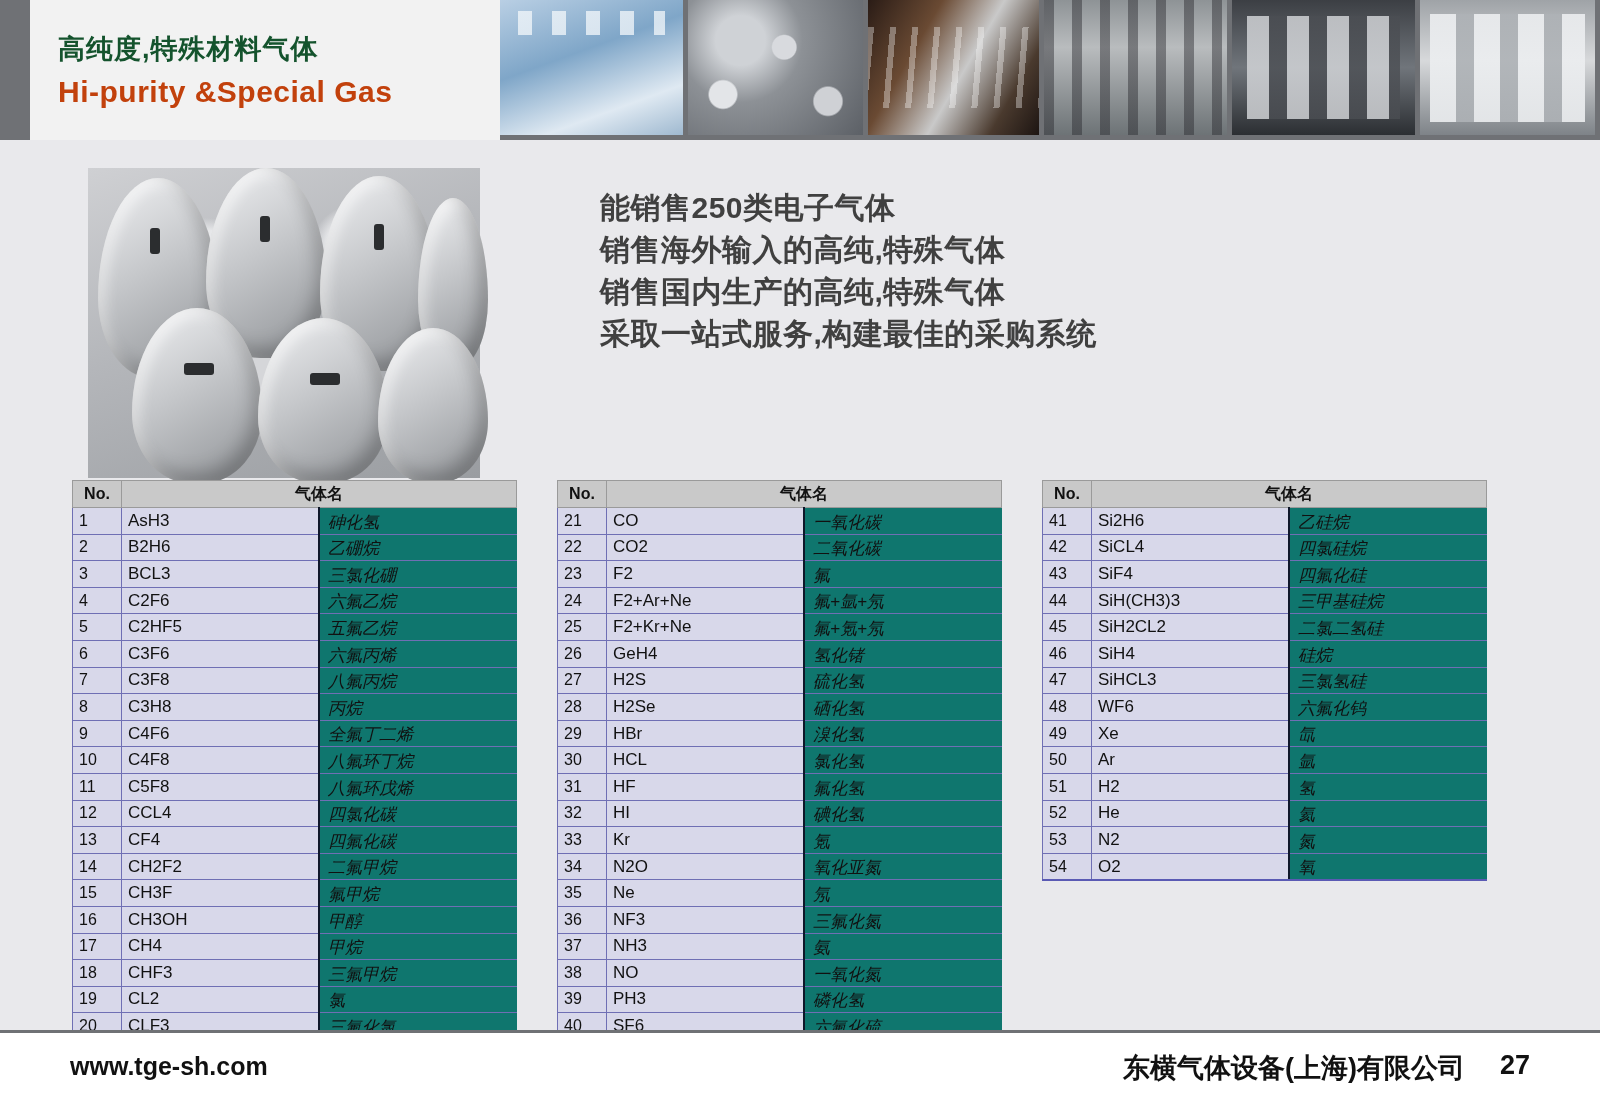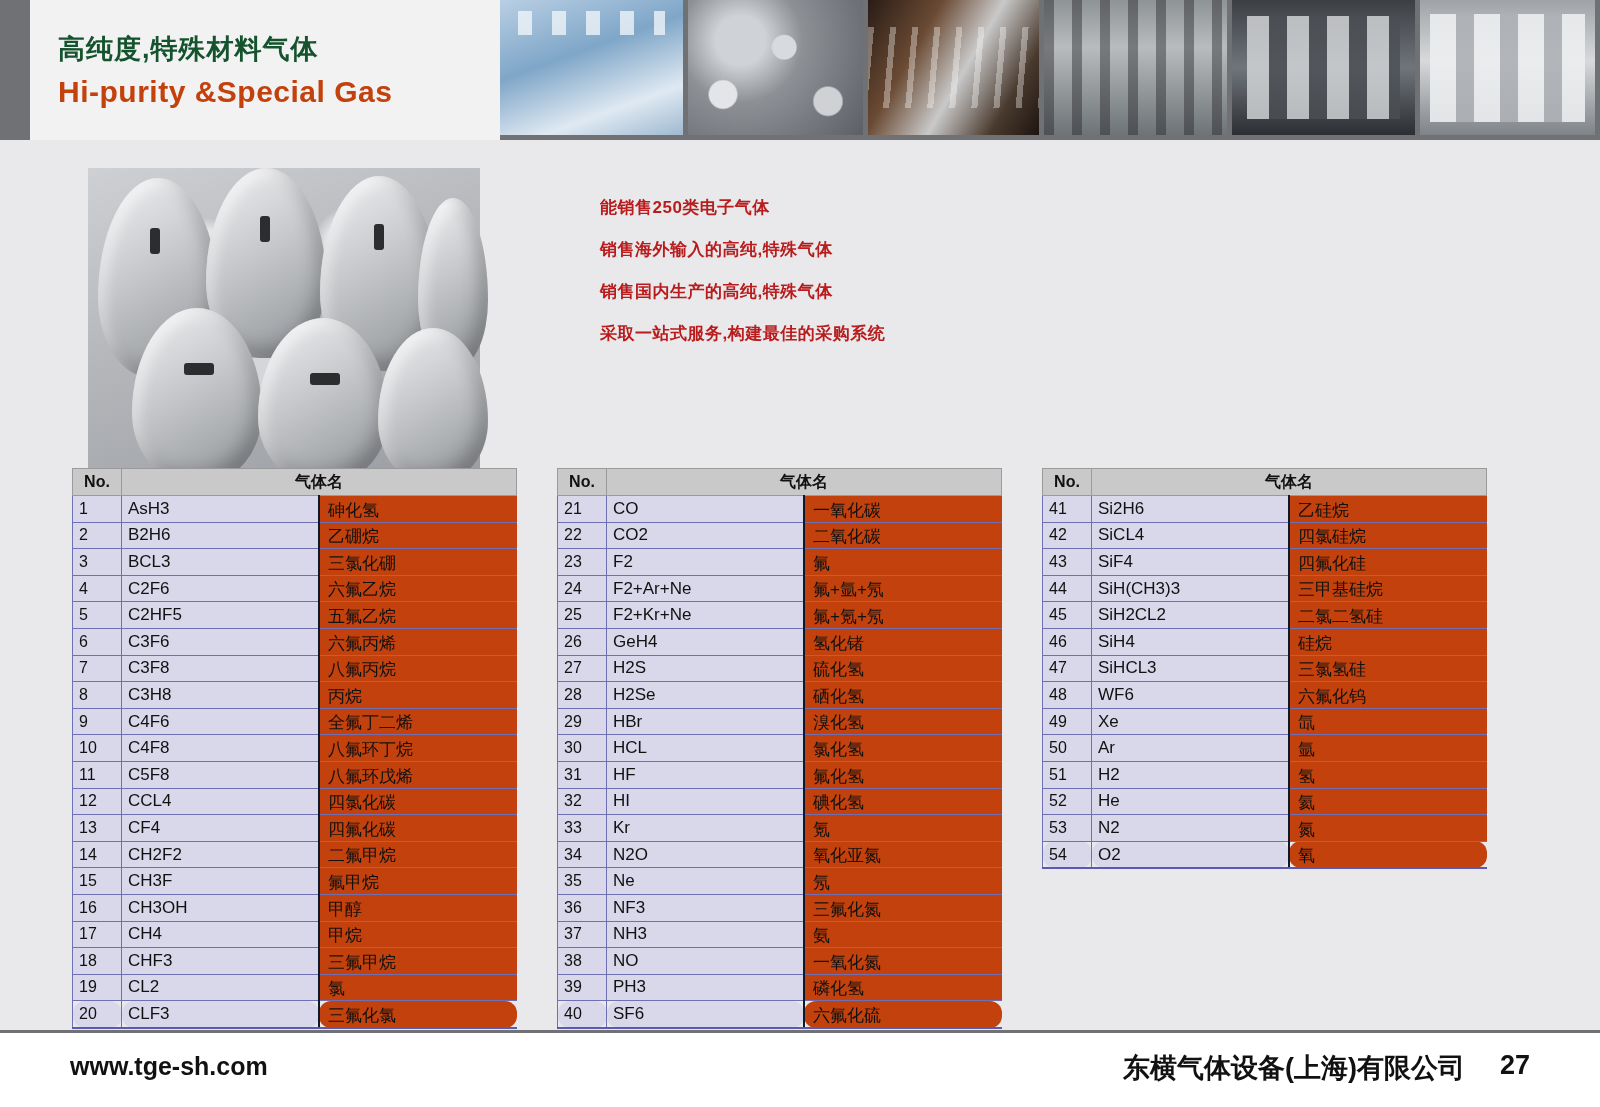--- a/index.html
+++ b/index.html
@@ -78,28 +78,28 @@
   .d2{left:118px;top:0px;width:120px;height:190px;}
   .d3{left:232px;top:8px;width:118px;height:195px;}
   .d4{left:330px;top:30px;width:70px;height:170px;}
   .d5{left:44px;top:140px;width:130px;height:175px;}
   .d6{left:170px;top:150px;width:130px;height:165px;}
   .d7{left:290px;top:160px;width:110px;height:155px;}
   .slot{position:absolute;background:#2b2d2f;border-radius:3px;}
 
   .bullets{
     position:absolute;left:600px;top:48px;width:700px;
-    font-size:17px;font-weight:bold;line-height:40px;color:#b91c1c;
+    font-size:30px;font-weight:bold;line-height:40px;color:#404040;
     letter-spacing:0.5px;
   }
   .bullets div{margin-bottom:2px;}
 
   
   .tbl{
-    position:absolute;top:328px;
+    position:absolute;top:340px;
   }
   .tbl.c1{left:72px;width:445px;}
   .tbl.c2{left:557px;width:445px;}
   .tbl.c3{left:1042px;width:445px;}
 
   table{border-collapse:collapse;width:100%;table-layout:fixed;}
   thead th{
     background:#c9c9c9;
     font-size:16px;font-weight:bold;color:#111;
     border:1px solid #9a9a9a;
@@ -118,25 +118,26 @@
   }
   td.no{
     width:48px;background:#d8d8ea;border-left:1px solid #6f6fb4;
     border-right:1px solid #6f6fb4;font-size:16px;
   }
   td.formula{
     width:110px;background:#d8d8ea;border-right:2px solid #0f172a;
     font-weight:normal;
   }
   td.cname{
-    background:#c2410c;
+    background:#0f766e;
     vertical-align:bottom;
     padding-left:8px;
-  }
-  tbody tr:last-child td{border-bottom:2px solid #5a5ab4;border-radius:12px;}
+    font-style:italic;
+  }
+  tbody tr:last-child td{border-bottom:2px solid #5a5ab4;}
 
   
   .footer{
     position:absolute;left:0;top:1030px;width:1600px;height:93px;
     background:#ffffff;
   }
   .footer:before{
     content:"";position:absolute;left:0;top:0;width:1600px;height:3px;background:#6f7175;
   }
   .footer-url{

